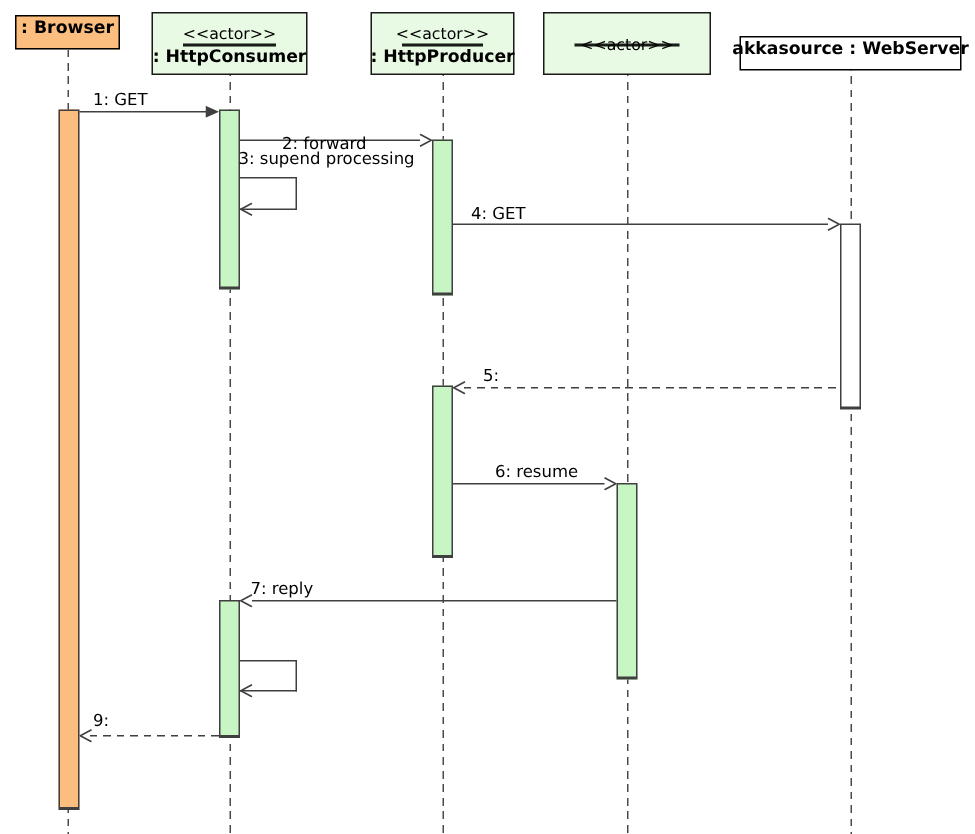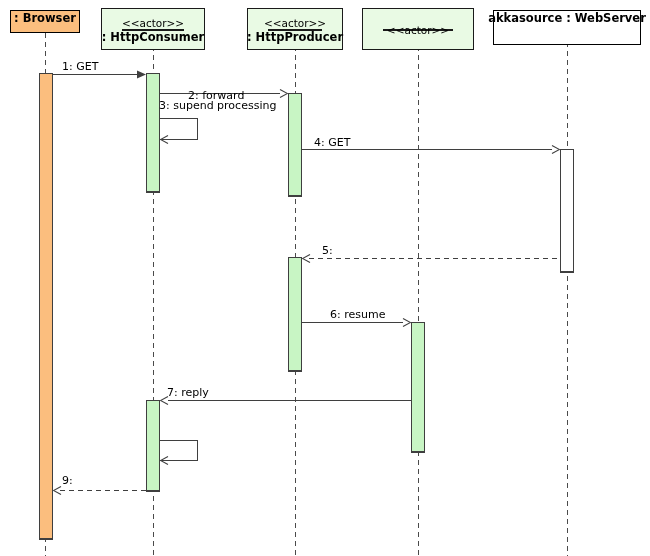--- a/index.html
+++ b/index.html
@@ -123,17 +123,17 @@
       <span class="obj-name">: HttpProducer</span>
     </div>
   </div>
 
   <div class="actor-box" style="left:362px;top:8px;width:112px;height:38px">
     <div class="actor-inner">
       <span class="stereo">&lt;&lt;actor&gt;&gt;</span>
     </div>
   </div>
 
-  <div class="obj-box" style="left:493px;top:10px;width:148px;height:35px;background:#FFFFFF">
+  <div class="obj-box" style="left:493px;top:24px;width:148px;height:23px;background:#FFFFFF">
     <span class="obj-name">akkasource : WebServer</span>
   </div>
 
 </div>
 
 </body></html>

